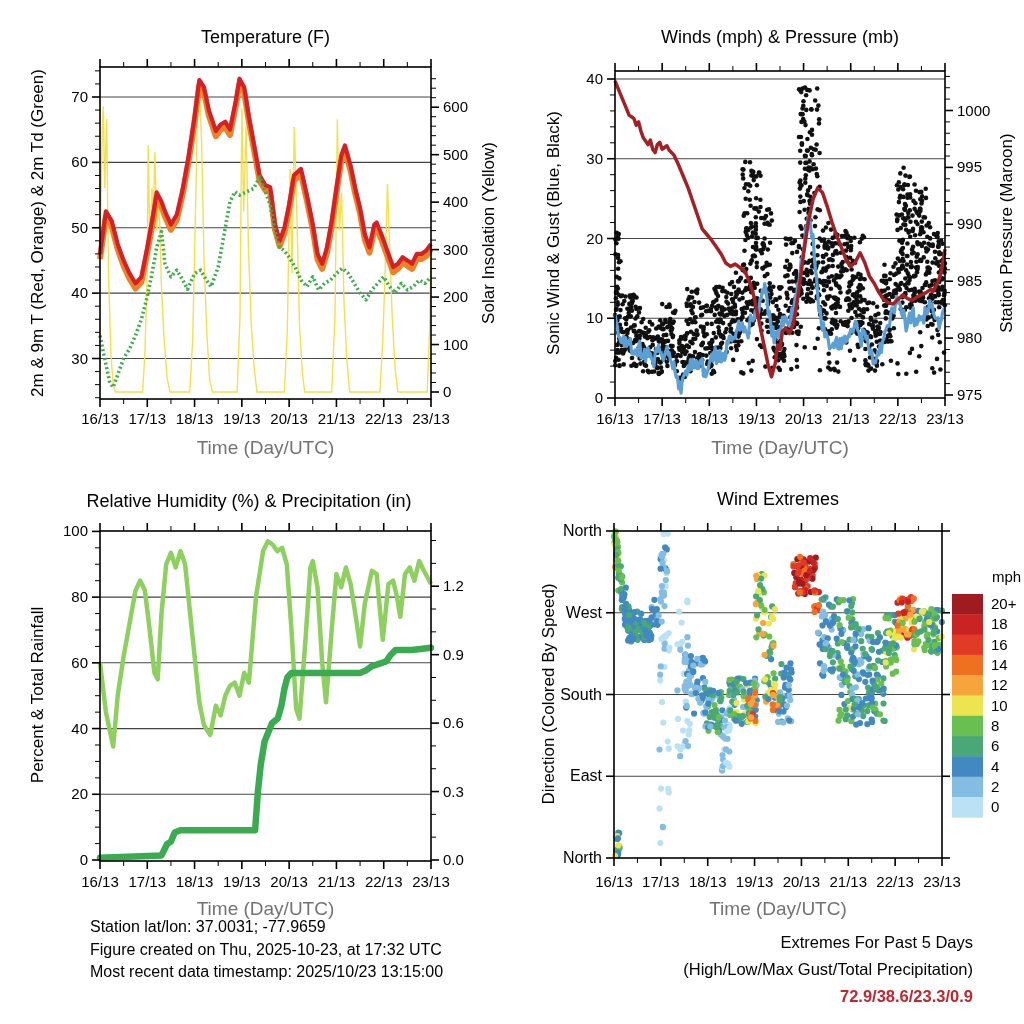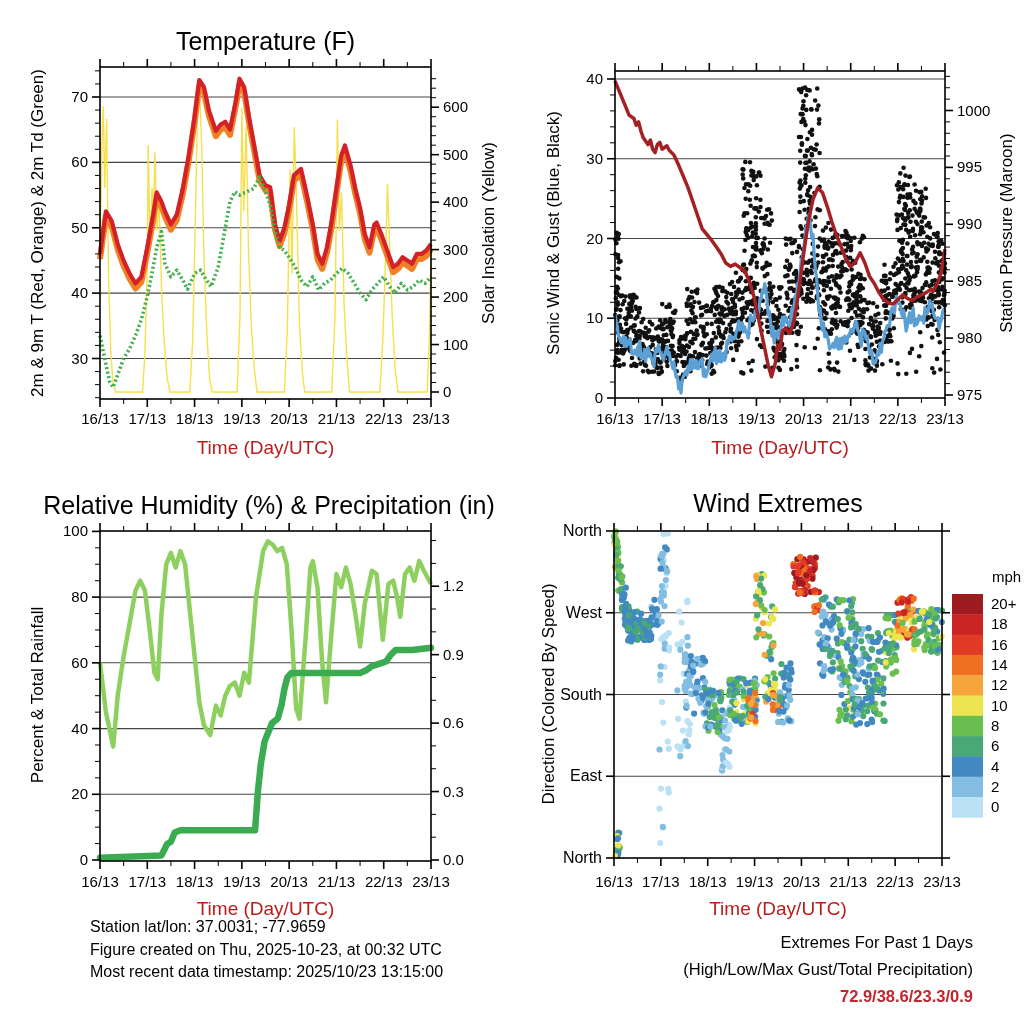--- a/index.html
+++ b/index.html
@@ -1,20 +1,20 @@
 <!DOCTYPE html>
 <html><head>
 <meta charset="utf-8">
 <style>
   html,body{margin:0;padding:0;background:#fff;}
   body{font-family:"Liberation Sans","DejaVu Sans",sans-serif;}
   #fig{position:relative;width:1024px;height:1024px;background:#fff;overflow:hidden;}
   #chart{position:absolute;left:0;top:0;font-family:"Liberation Sans","DejaVu Sans",sans-serif;}
-  .ptitle{position:absolute;text-align:center;font-size:25px;color:#000;white-space:nowrap;}
-  .xlab{position:absolute;text-align:center;font-size:19px;color:#b91c1c;}
+  .ptitle{position:absolute;text-align:center;font-size:18px;color:#000;white-space:nowrap;}
+  .xlab{position:absolute;text-align:center;font-size:19px;color:#737373;}
   .vlab{position:absolute;white-space:nowrap;font-size:17px;color:#000;transform:translate(-50%,-50%) rotate(-90deg);}
   .mph{position:absolute;font-size:15px;color:#000;}
   .fl{position:absolute;font-size:16px;line-height:22.5px;color:#000;white-space:nowrap;}
   .fr{position:absolute;text-align:right;font-size:16.5px;line-height:27px;color:#000;}
   .fr .extval{font-weight:700;text-align:right;}
 </style>
 </head>
 <body>
 
 <div id="fig">
@@ -3276,41 +3276,42 @@
         <rect x="952" y="756.4" width="31" height="20.7" fill="#4289c2"></rect>
         <text x="991" y="771.55" font-size="15" fill="#000" text-anchor="start">4</text>
         <rect x="952" y="776.7" width="31" height="20.7" fill="#84bde2"></rect>
         <text x="991" y="791.85" font-size="15" fill="#000" text-anchor="start">2</text>
         <rect x="952" y="797.0" width="31" height="20.7" fill="#bae1f4"></rect>
         <text x="991" y="812.15" font-size="15" fill="#000" text-anchor="start">0</text>
       </g>
     </svg>
 
   <div class="ptitle" style="left:100px;top:27px;width:331px">Temperature (F)</div>
-  <div class="ptitle" style="left:24px;top:491px;width:490px">Relative Humidity (%) &amp; Precipitation (in)</div>
+  <div class="ptitle" style="left:615px;top:27px;width:330px">Winds (mph) &amp; Pressure (mb)</div>
+  <div class="ptitle" style="left:4px;top:491px;width:490px">Relative Humidity (%) &amp; Precipitation (in)</div>
   <div class="ptitle" style="left:614px;top:489px;width:328px">Wind Extremes</div>
 
   <div class="xlab" style="left:100px;top:437px;width:331px">Time (Day/UTC)</div>
   <div class="xlab" style="left:615px;top:437px;width:330px">Time (Day/UTC)</div>
   <div class="xlab" style="left:100px;top:898px;width:331px">Time (Day/UTC)</div>
   <div class="xlab" style="left:614px;top:898px;width:328px">Time (Day/UTC)</div>
 
   <div class="vlab" style="left:38px;top:233px">2m &amp; 9m T (Red, Orange) &amp; 2m Td (Green)</div>
   <div class="vlab" style="left:489px;top:233px">Solar Insolation (Yellow)</div>
   <div class="vlab" style="left:554px;top:233px">Sonic Wind &amp; Gust (Blue, Black)</div>
   <div class="vlab" style="left:1007px;top:233px">Station Pressure (Maroon)</div>
   <div class="vlab" style="left:38px;top:695px">Percent &amp; Total Rainfall</div>
   <div class="vlab" style="left:549px;top:694px">Direction (Colored By Speed)</div>
 
   <div class="mph" style="left:992px;top:568px;width:58px;text-align:left">mph</div>
 
   <div class="fl" style="left:90px;top:916px">
     <div>Station lat/lon: 37.0031; -77.9659</div>
-    <div>Figure created on Thu, 2025-10-23, at 00:32 UTC</div>
+    <div>Figure created on Thu, 2025-10-23, at 17:32 UTC</div>
     <div>Most recent data timestamp: 2025/10/23 13:15:00</div>
   </div>
 
   <div class="fr" style="left:500px;top:929px;width:473px">
-    <div>Extremes For Past 1 Days</div>
+    <div>Extremes For Past 5 Days</div>
     <div>(High/Low/Max Gust/Total Precipitation)</div>
     <div class="extval" style="color: rgb(196, 36, 43);">72.9/38.6/23.3/0.9</div>
   </div>
 </div>
 
 </body></html>

